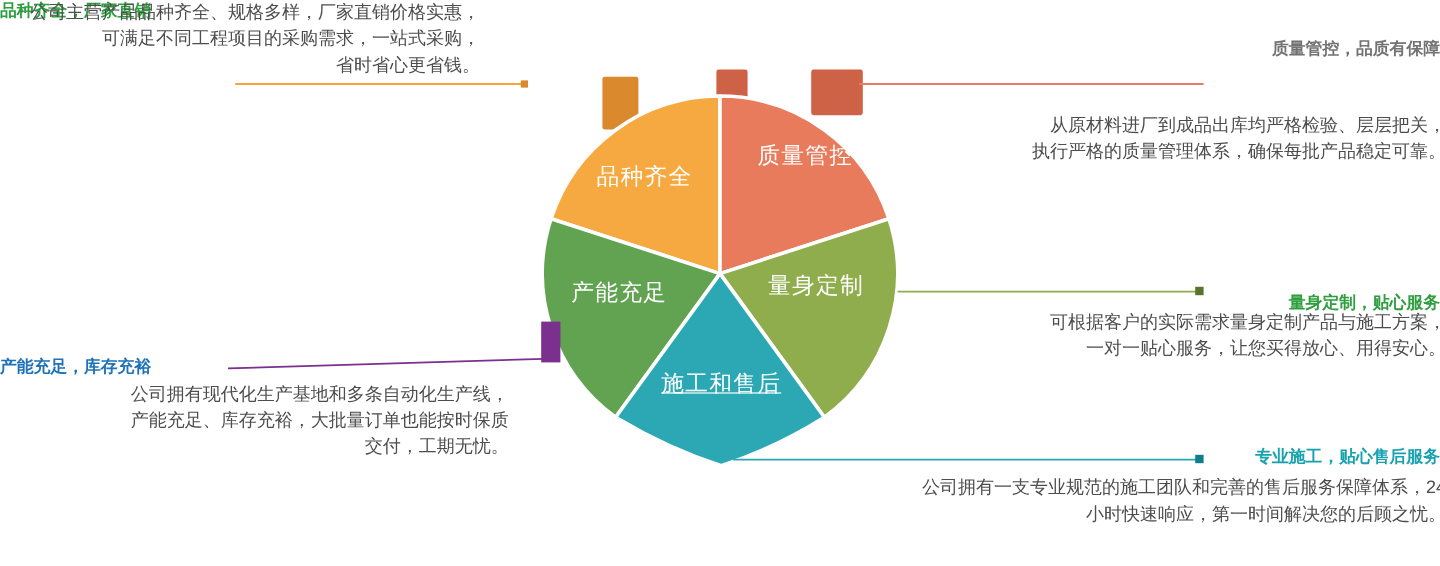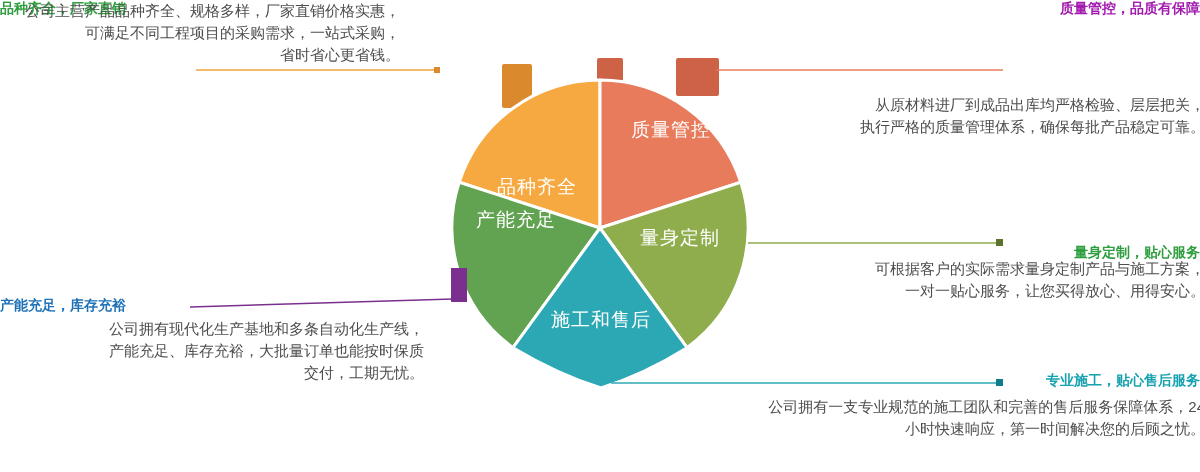--- a/index.html
+++ b/index.html
@@ -23,25 +23,25 @@
   .co-tl-b{left:0;top:88;width:400px;}
   .co-tr-h{right:0;top:60;text-align:right;}
   .co-tr-b{left:820px;top:94px;width:385px;}
   .co-l-h{left:0;top:297px;}
   .co-l-b{left:0;top:318px;width:400px;margin-left:24px;}
   .co-r-h{right:0;top:244px;text-align:center;}
   .co-r-b{left:820px;top:258px;width:385px;}
   .co-b-h{right:0;top:372px;text-align:right;}
   .co-b-b{left:690px;top:396px;width:515px;}
   
-  .pl-0{left:537px;top:147px;margin-top:40px;}
+  .pl-0{left:537px;top:147px;}
   .pl-1{left:671px;top:130px;}
-  .pl-2{left:516px;top:220px;}
+  .pl-2{left:516px;top:244px;}
   .pl-3{left:680px;top:238px;}
-  .pl-4{left:601px;top:320px;}
+  .pl-4{left:601px;top:320px;text-decoration:underline;}
 </style>
 </head>
 <body>
 
 <div class="canvas">
 
   <svg class="layer" width="1200" height="472" viewBox="0 0 1200 472">
 
     <rect x="502" y="64" width="30" height="44" rx="2" fill="#DA8A2C"></rect>
     <rect x="597" y="58" width="26" height="38" rx="2" fill="#CE6247"></rect>
@@ -73,21 +73,21 @@
   <span class="petal-label pl-1">质量管控</span>
   <span class="petal-label pl-2">产能充足</span>
   <span class="petal-label pl-3">量身定制</span>
   <span class="petal-label pl-4">施工和售后</span>
 
   <div class="heading co-tl-h" style="color: rgb(47, 158, 63);">品种齐全，厂家直销</div>
   <div class="body-text co-tl-b" style="color: rgb(77, 77, 77);">公司主营产品品种齐全、规格多样，厂家直销价格实惠，
 可满足不同工程项目的采购需求，一站式采购，
 省时省心更省钱。</div>
 
-  <div class="heading co-tr-h" style="color: #a21caf;">质量管控，品质有保障</div>
+  <div class="heading co-tr-h" style="color: #737373; margin-top: 32px;">质量管控，品质有保障</div>
   <div class="body-text co-tr-b" style="color: rgb(77, 77, 77);">从原材料进厂到成品出库均严格检验、层层把关，
 执行严格的质量管理体系，确保每批产品稳定可靠。</div>
 
   <div class="heading co-l-h" style="color: rgb(31, 114, 184);">产能充足，库存充裕</div>
   <div class="body-text co-l-b" style="color: rgb(77, 77, 77);">公司拥有现代化生产基地和多条自动化生产线，
 产能充足、库存充裕，大批量订单也能按时保质
 交付，工期无忧。</div>
 
   <div class="heading co-r-h" style="color: rgb(47, 158, 63);">量身定制，贴心服务</div>
   <div class="body-text co-r-b" style="color: rgb(77, 77, 77);">可根据客户的实际需求量身定制产品与施工方案，

